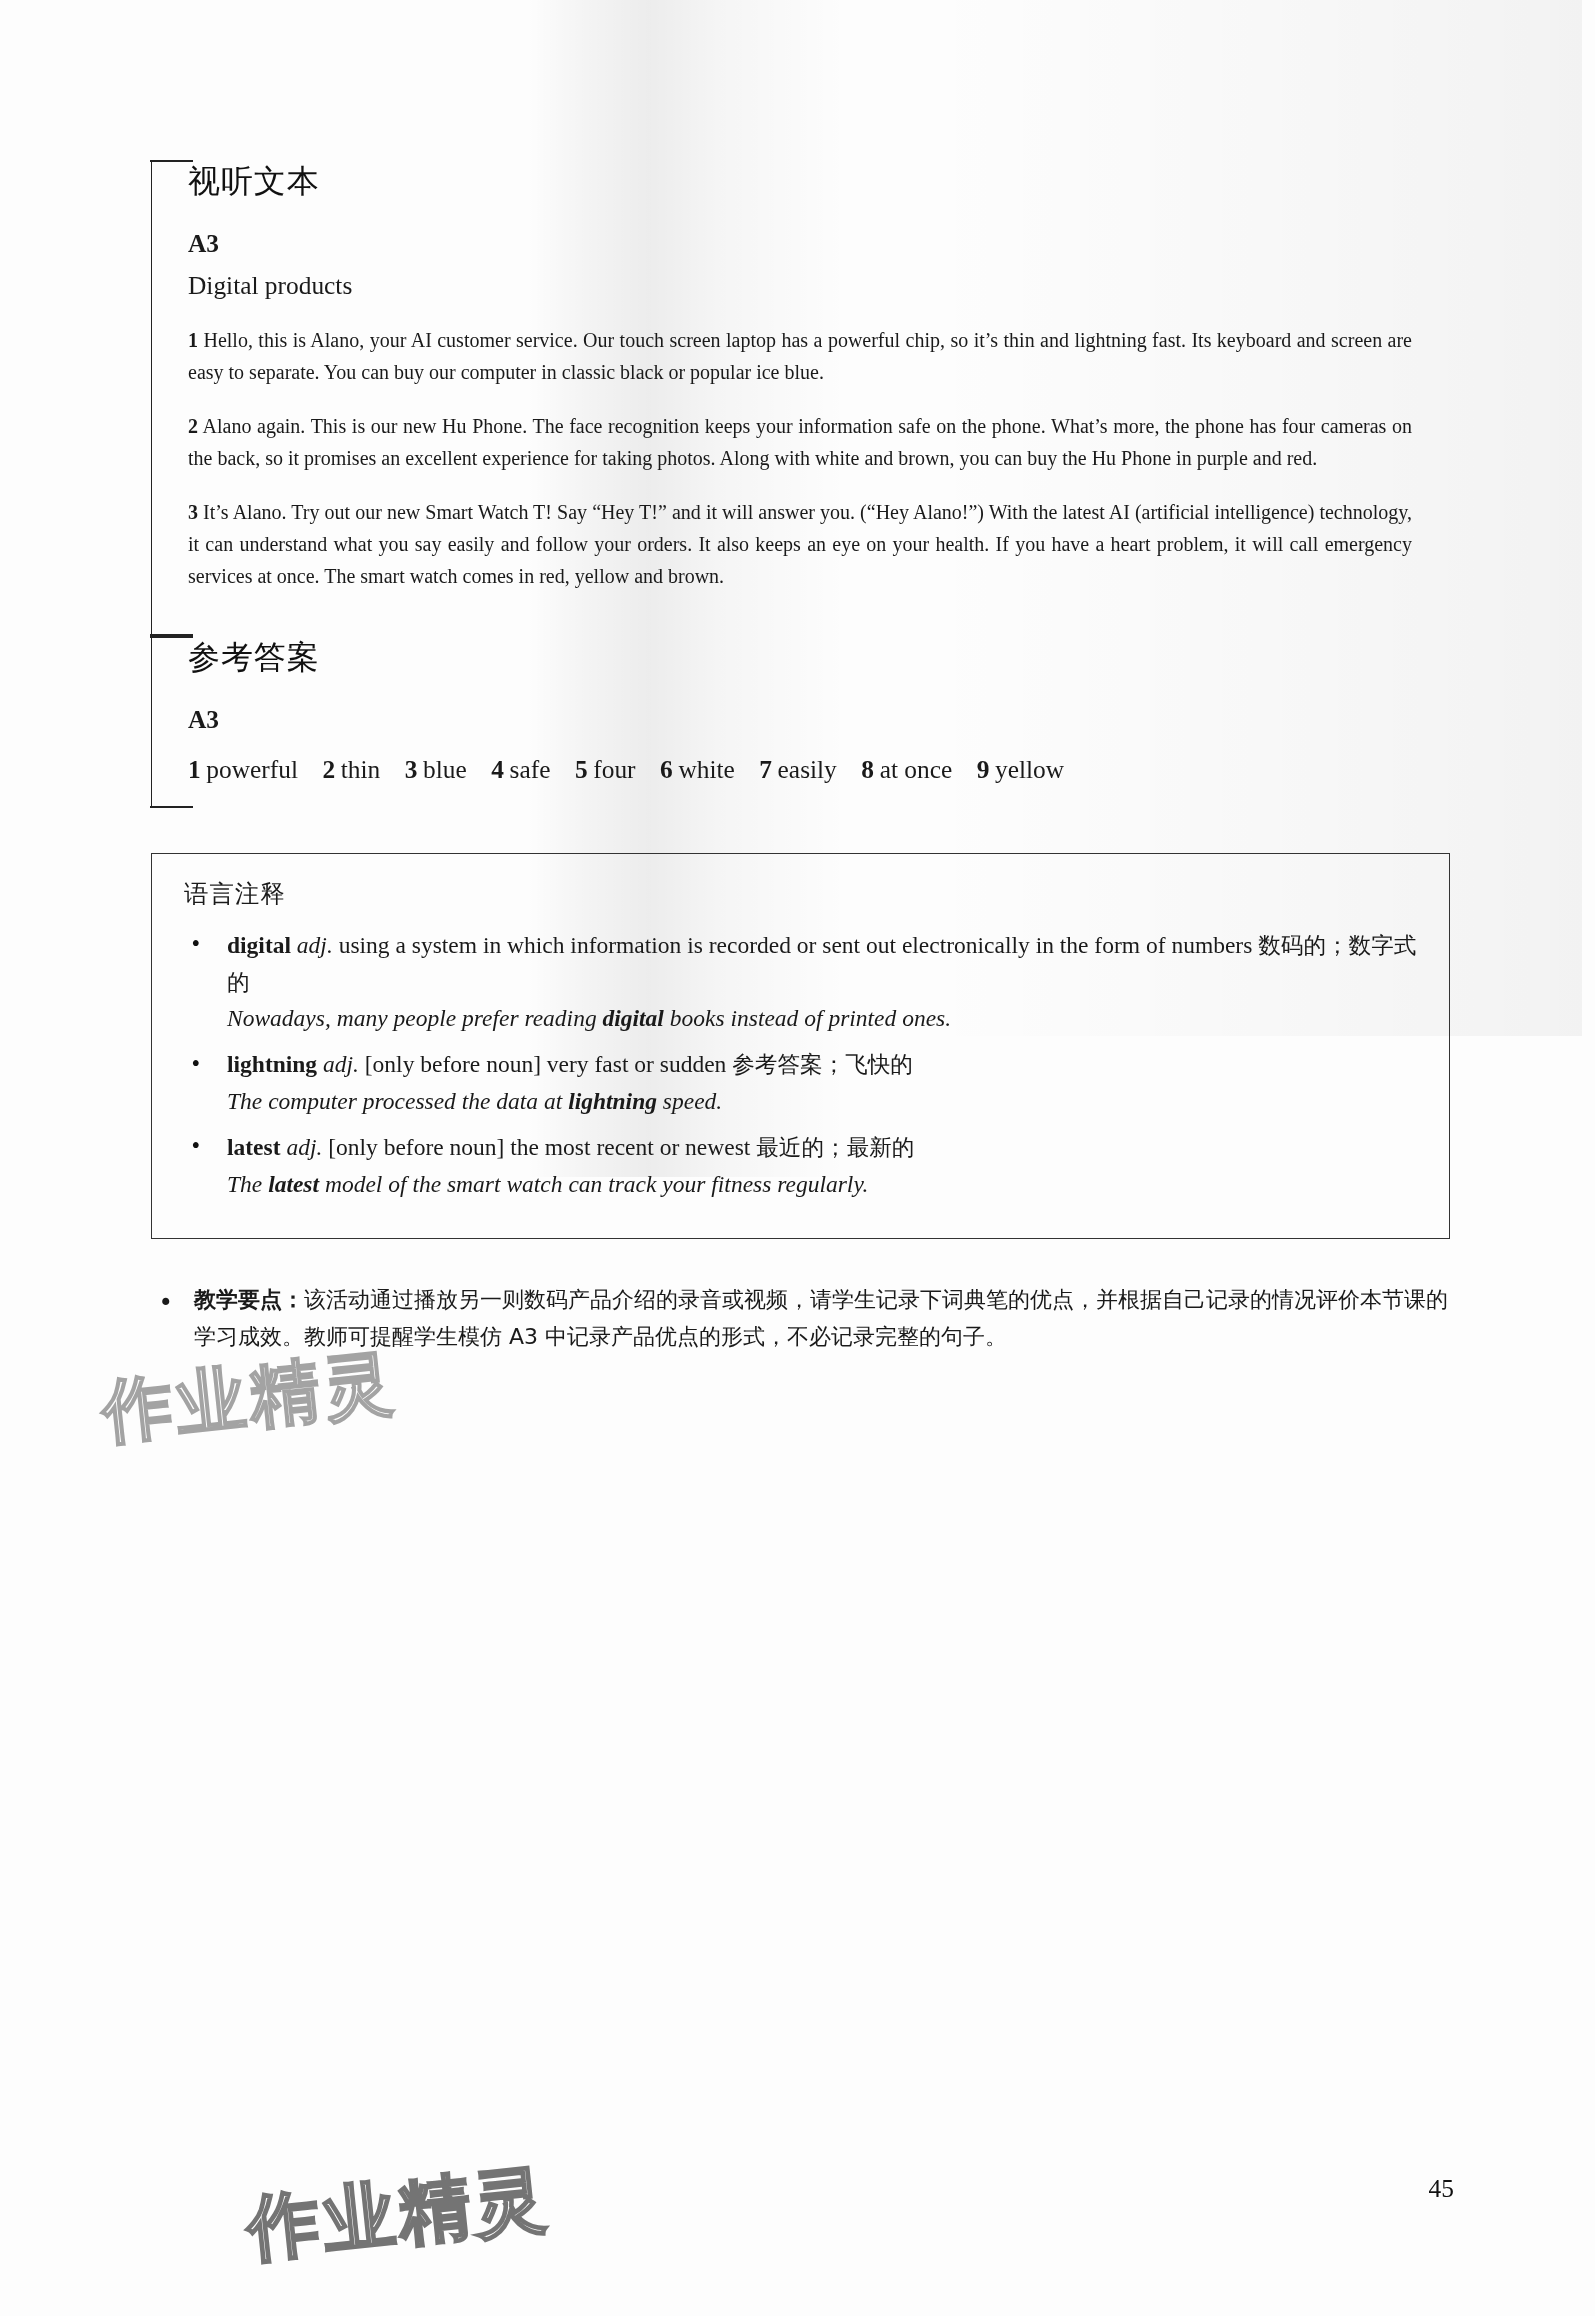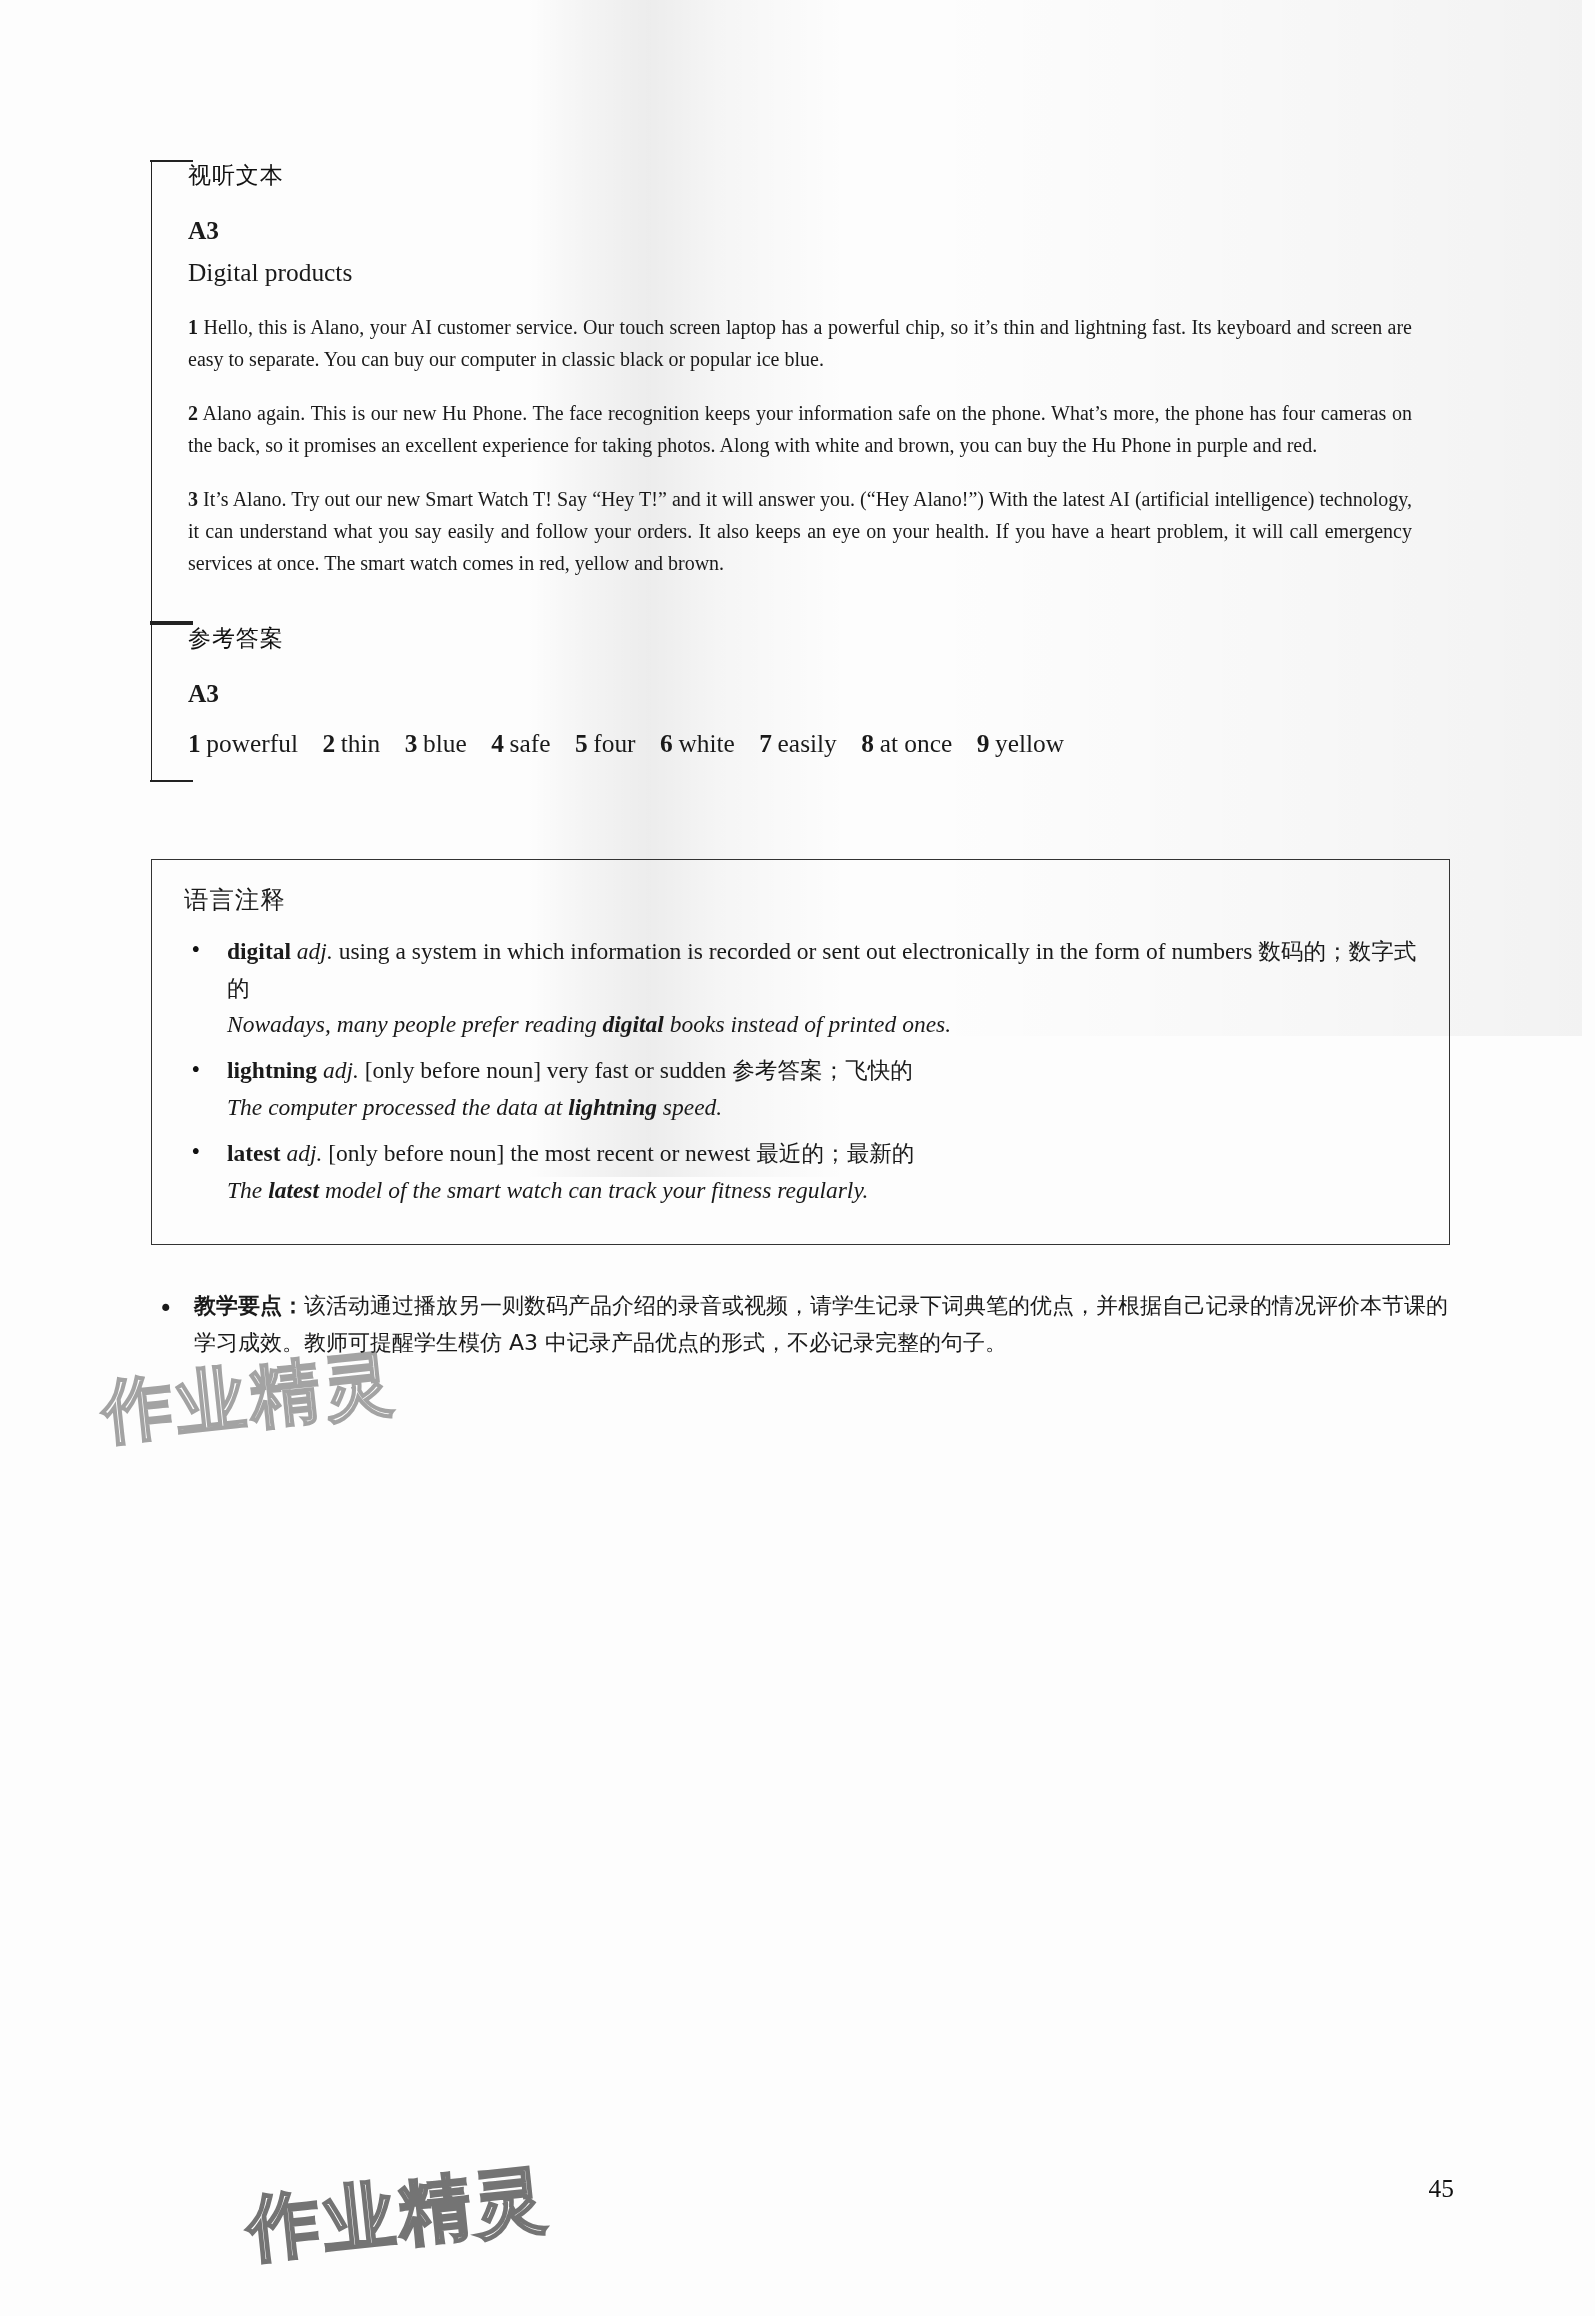--- a/index.html
+++ b/index.html
@@ -67,21 +67,21 @@
     position: absolute;
     left: -1.9px; top: 0; width: 43px; height: 1.9px; background: #222;
   }
   .tx-box::after {
     content: "";
     position: absolute;
     left: -1.9px; bottom: 0; width: 43px; height: 1.9px; background: #222;
   }
   .cn-heading {
     font-family: Liberation Sans, sans-serif;
-    font-size: 23px;
+    font-size: 32px;
     letter-spacing: 0.9px;
     margin: 0 0 24.5px 0;
     color: #111;
   }
   .label-a3 {
     font-weight: bold;
     font-size: 25.4px;
     margin: 0 0 13px 0;
   }
   .sub-title {
@@ -117,21 +117,21 @@
     font-size: 25.4px;
     margin-top: 21px;
     white-space: nowrap;
   }
   .ans-item { margin-right: 24.5px; }
   .ans-item .k { font-weight: bold; margin-right: 5.6px; }
 
   
   .notes {
     border: 1.4px solid #333;
-    margin-top: 77px;
+    margin-top: 45px;
     padding: 19px 32px 26px 32px;
   }
   .notes-title {
     font-family: "DejaVu Sans", sans-serif;
     font-size: 24.5px;
     letter-spacing: 0.9px;
     margin: 3.8px 0 17px 0;
   }
   ul.notes-list {
     list-style: none;

